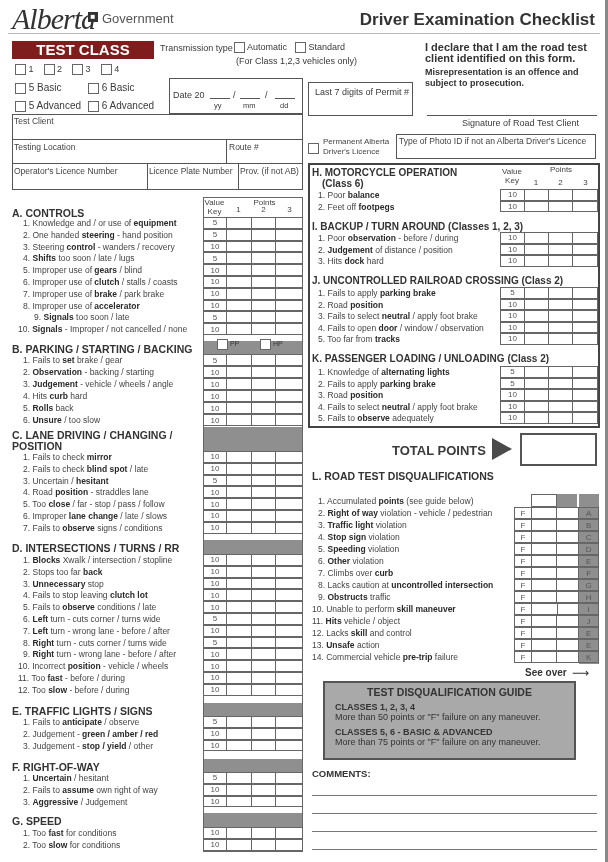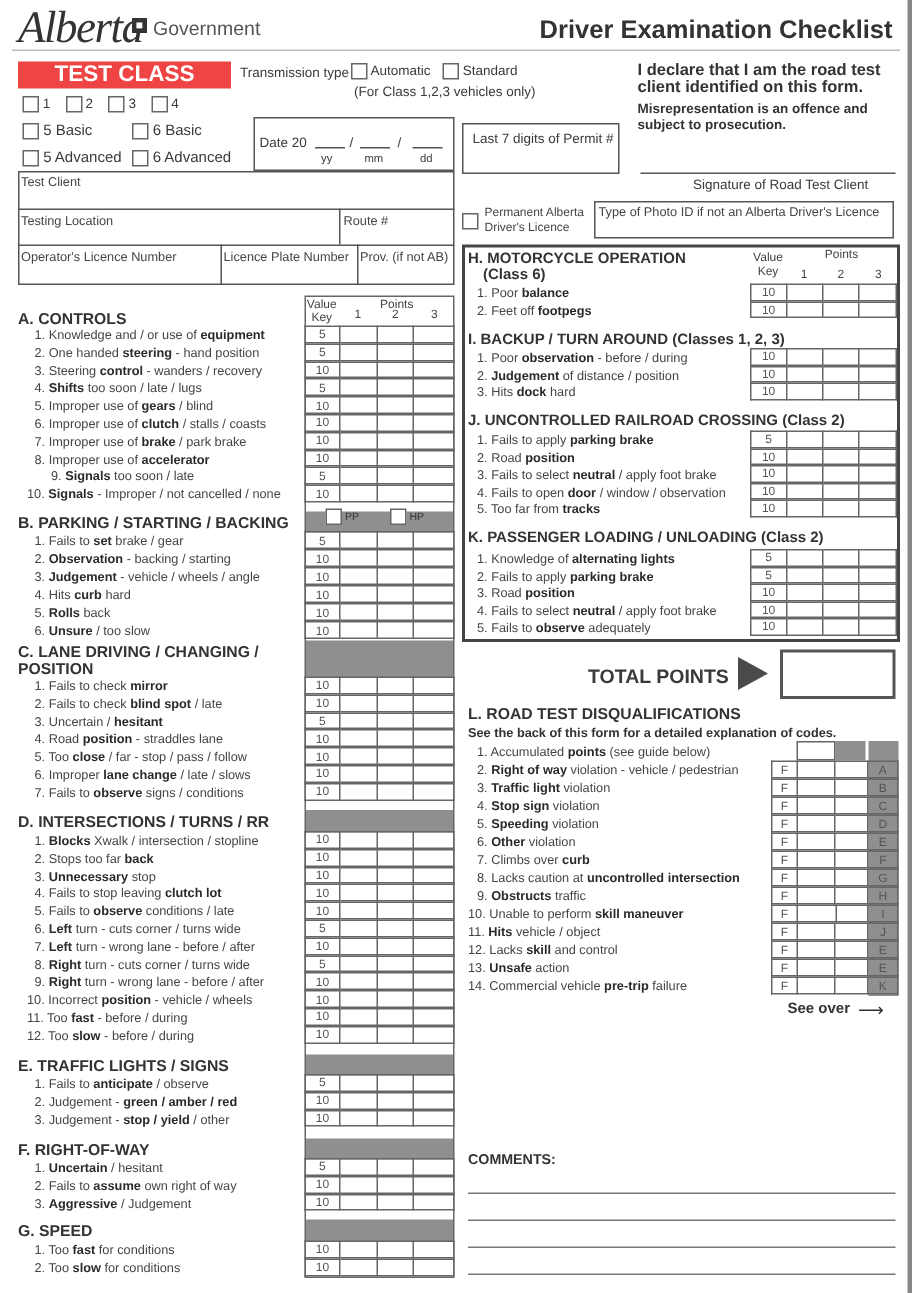--- a/index.html
+++ b/index.html
@@ -3,21 +3,21 @@
 <meta charset="utf-8">
 <style>
   * { box-sizing: border-box; margin: 0; padding: 0; }
   body { width: 608px; height: 862px; background: #fff; font-family: "Liberation Sans", sans-serif; color: #3a3a3a; position: relative; overflow: hidden; }
   .page { position: absolute; left: 0; top: 0; width: 608px; height: 862px; border-right: 3px solid #888; }
   .abs { position: absolute; }
   .logo { left: 12px; top: 2px; font-family: "Liberation Serif", serif; font-style: italic; font-size: 30px; color: #333; letter-spacing: -1px; }
   .logo-badge { left: 88px; top: 12px; width: 10px; height: 10px; background: #333; color: #fff; font-size: 8px; line-height: 10px; text-align: center; font-weight: bold; }
   .gov { left: 102px; top: 11px; font-size: 13px; color: #555; }
   .title { right: 10px; top: 10px; font-size: 17px; font-weight: bold; color: #333; }
-  .testclass { left: 12px; top: 41px; width: 142px; height: 18px; background: #ef4444; color: #fff; font-weight: bold; font-size: 15px; text-align: center; line-height: 18px; }
+  .testclass { left: 12px; top: 41px; width: 142px; height: 18px; background: #7f1d1d; color: #fff; font-weight: bold; font-size: 15px; text-align: center; line-height: 18px; }
   .cb { display: inline-block; width: 11px; height: 11px; border: 1px solid #666; background: #fff; vertical-align: middle; }
   .small { font-size: 9px; }
   .box { border: 1px solid #555; position: absolute; }
   .fieldlbl { position: absolute; font-size: 8.5px; color: #444; }
   .section-title { font-weight: bold; font-size: 10.5px; color: #333; position: absolute; }
   .item { position: absolute; font-size: 8.5px; color: #444; white-space: nowrap; }
   .item b { color: #2a2a2a; }
   .grid { position: absolute; border-collapse: collapse; }
   .grid td { border: 1px solid #666; font-size: 8px; text-align: center; color: #555; padding: 0; }
   .shade { background: #8f8f8f; }
@@ -780,21 +780,20 @@
           </tr>
         </tbody>
       </table>
     </div>
 
   <div class="abs" style="left:392px;top:443px;font-size:13px;font-weight:bold;color:#3a3a3a">TOTAL POINTS</div>
   <div class="abs arrow" style="left:492px;top:438px"></div>
   <div class="box" style="left:520px;top:433px;width:77px;height:33px;border:2px solid #555"></div>
 
   <div class="section-title" style="left:312px;top:470px">L. ROAD TEST DISQUALIFICATIONS</div>
-  <div class="abs" style="left:312px;top:483px;font-size:8.5px;font-weight:bold;color:#333">See the back of this form for a detailed explanation of codes.</div>
   <div id="dq">
       <div class="abs shade" style="left:557px;top:494px;width:20px;height:13px"></div>
       <div class="abs" style="left:580px;top:496px;font-size:7px;color:#444">Code</div>
       <div class="box" style="left:531px;top:494px;width:26px;height:13px;border-color:#666"></div>
       <div class="abs shade" style="left:579px;top:494px;width:20px;height:170px"></div>
       <div class="item" style="left:318px;top:496px"><span>1.</span> <span>Accumulated </span><b>points</b><span> (see guide below)</span></div>
       <div class="item" style="left:318px;top:508px"><span>2.</span> <span></span><b>Right of way</b><span> violation - vehicle / pedestrian</span></div>
       <table class="grid" style="left:514px;top:507px;width:85px;height:12px">
         <tbody>
           <tr>
@@ -934,19 +933,26 @@
         <td style="width:26px"></td>
         <td style="width:22px"></td>
         <td style="width:20px;background:#8f8f8f;color:#555">K</td>
           </tr>
         </tbody>
       </table>
     </div>
   <div class="abs" style="left:525px;top:667px;font-size:10px;font-weight:bold;color:#333">See over</div>
   <div class="abs" style="left:572px;top:666px;font-size:12px;color:#333">⟶</div>
 
+  <div class="abs guide">
+    <div style="text-align:center;font-weight:bold;font-size:10.5px;color:#333;margin-top:3px">TEST DISQUALIFICATION GUIDE</div>
+    <div style="font-weight:bold;font-size:9px;color:#333;margin:4px 0 0 10px">CLASSES 1, 2, 3, 4</div>
+    <div style="font-size:9px;color:#333;margin-left:10px">More than 50 points or "F" failure on any maneuver.</div>
+    <div style="font-weight:bold;font-size:9px;color:#333;margin:5px 0 0 10px">CLASSES 5, 6 - BASIC &amp; ADVANCED</div>
+    <div style="font-size:9px;color:#333;margin-left:10px">More than 75 points or "F" failure on any maneuver.</div>
+  </div>
 
   <div class="abs" style="left:312px;top:768px;font-size:9.5px;font-weight:bold;color:#333">COMMENTS:</div>
   <div class="comment-line" style="top:795px"></div>
   <div class="comment-line" style="top:813px"></div>
   <div class="comment-line" style="top:831px"></div>
   <div class="comment-line" style="top:849px"></div>
 </div>
 
 </body></html>

